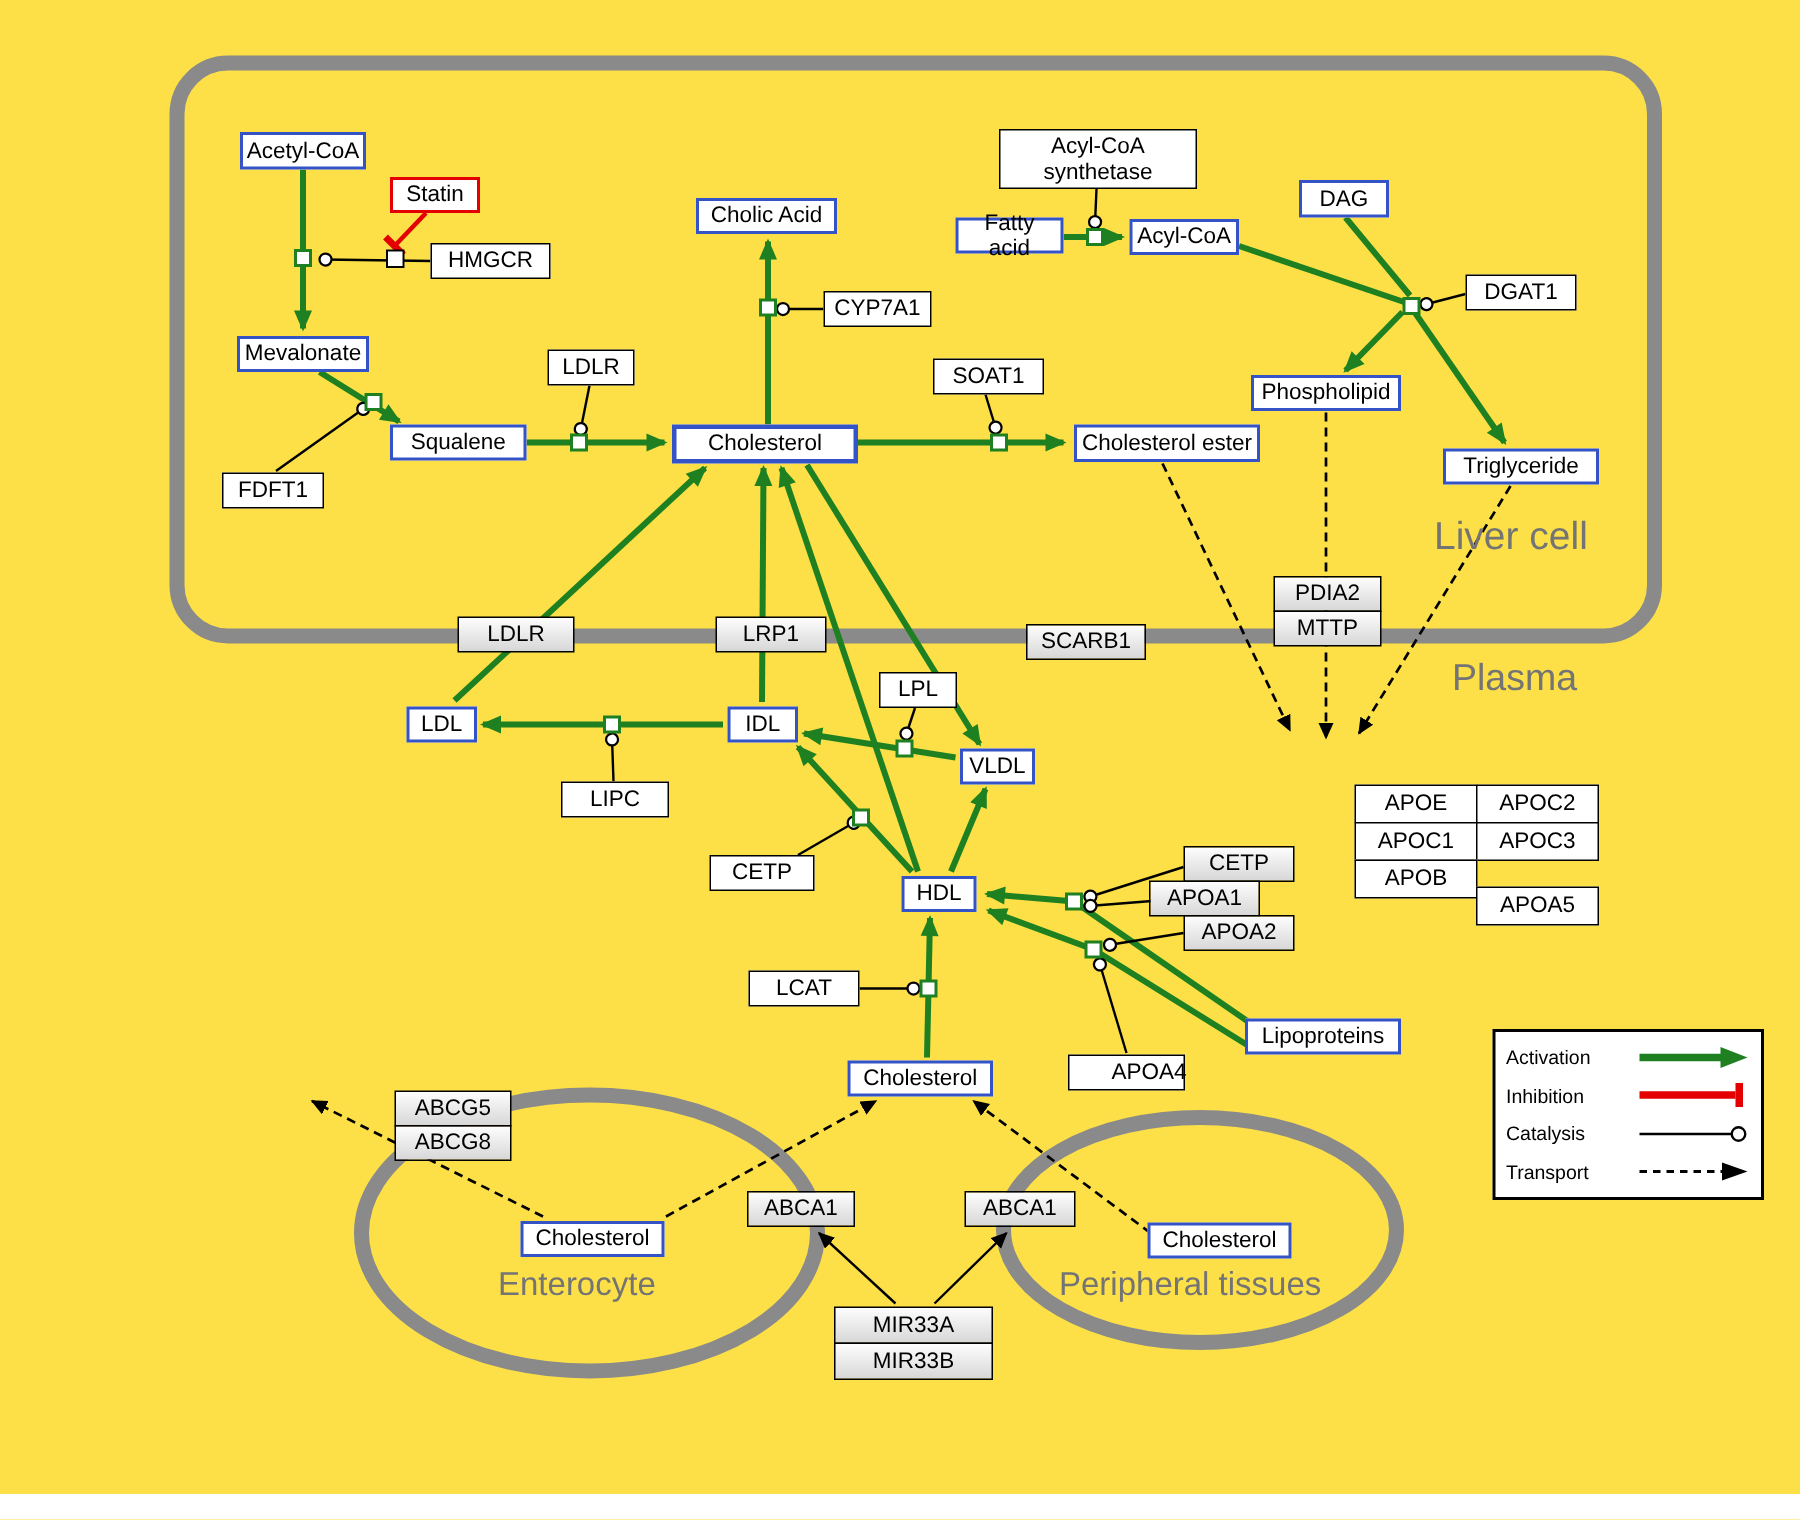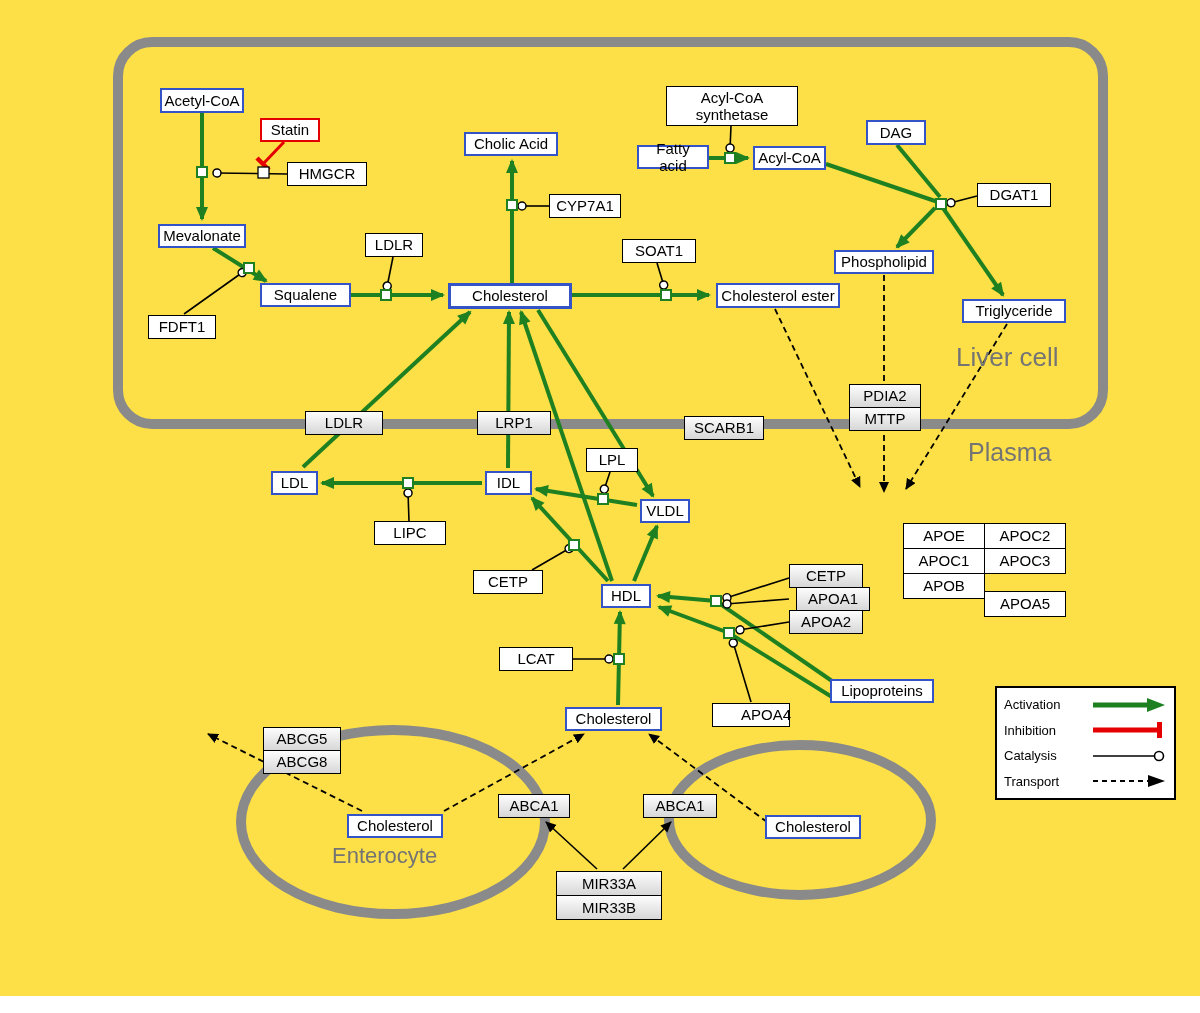--- a/index.html
+++ b/index.html
@@ -154,21 +154,21 @@
       <div class="node protein-shaded" style="left: 849px; top: 407px; width: 72px; height: 24px;">MTTP</div>
       <div class="node metabolite" style="left: 271px; top: 471px; width: 47px; height: 24px;">LDL</div>
       <div class="node metabolite" style="left: 485px; top: 471px; width: 47px; height: 24px;">IDL</div>
       <div class="node protein" style="left: 374px; top: 521px; width: 72px; height: 24px;">LIPC</div>
       <div class="node protein" style="left: 586px; top: 448px; width: 52px; height: 24px;">LPL</div>
       <div class="node metabolite" style="left: 640px; top: 499px; width: 50px; height: 24px;">VLDL</div>
       <div class="node protein" style="left: 473px; top: 570px; width: 70px; height: 24px;">CETP</div>
       <div class="node metabolite" style="left: 601px; top: 584px; width: 50px; height: 24px;">HDL</div>
       <div class="node protein" style="left: 499px; top: 647px; width: 74px; height: 24px;">LCAT</div>
       <div class="node protein-shaded" style="left: 789px; top: 564px; width: 74px; height: 24px;">CETP</div>
-      <div class="node protein-shaded" style="left: 796px; top: 587px; width: 74px; height: 24px;">APOA1</div>
+      <div class="node protein-shaded" style="left: 766px; top: 587px; width: 74px; height: 24px;">APOA1</div>
       <div class="node protein-shaded" style="left: 789px; top: 610px; width: 74px; height: 24px;">APOA2</div>
       <div class="node protein" style="left: 712px; top: 703px; width: 78px; height: 24px; padding-left: 32px;">APOA4</div>
       <div class="node metabolite" style="left: 830px; top: 679px; width: 104px; height: 24px;">Lipoproteins</div>
       <div class="node metabolite" style="left: 565px; top: 707px; width: 97px; height: 24px;">Cholesterol</div>
       <div class="node protein" style="left: 903px; top: 523px; width: 82px; height: 26px;">APOE</div>
       <div class="node protein" style="left: 984px; top: 523px; width: 82px; height: 26px;">APOC2</div>
       <div class="node protein" style="left: 903px; top: 548px; width: 82px; height: 26px;">APOC1</div>
       <div class="node protein" style="left: 984px; top: 548px; width: 82px; height: 26px;">APOC3</div>
       <div class="node protein" style="left: 903px; top: 573px; width: 82px; height: 26px;">APOB</div>
       <div class="node protein" style="left: 984px; top: 591px; width: 82px; height: 26px;">APOA5</div>
@@ -178,20 +178,21 @@
       <div class="node protein-shaded" style="left: 498px; top: 794px; width: 72px; height: 24px;">ABCA1</div>
       <div class="node protein-shaded" style="left: 643px; top: 794px; width: 74px; height: 24px;">ABCA1</div>
       <div class="node metabolite" style="left: 765px; top: 815px; width: 96px; height: 24px;">Cholesterol</div>
       <div class="node protein-shaded" style="left: 556px; top: 871px; width: 106px; height: 25px;">MIR33A</div>
       <div class="node protein-shaded" style="left: 556px; top: 895px; width: 106px; height: 25px;">MIR33B</div>
     </div>
 
   <div class="region-label" id="liver-label">Liver cell</div>
   <div class="region-label" id="plasma-label">Plasma</div>
   <div class="region-label" id="enterocyte-label">Enterocyte</div>
+  <div class="region-label" id="peripheral-label">Peripheral tissues</div>
 
   <div class="legend">
     <div class="legend-row">
       <span class="legend-label">Activation</span>
       <svg width="76" height="16">
         <line x1="2" y1="8" x2="58" y2="8" stroke="#1e8020" stroke-width="5"></line>
         <polygon points="56,1 74,8 56,15" fill="#1e8020"></polygon>
       </svg>
     </div>
     <div class="legend-row">

